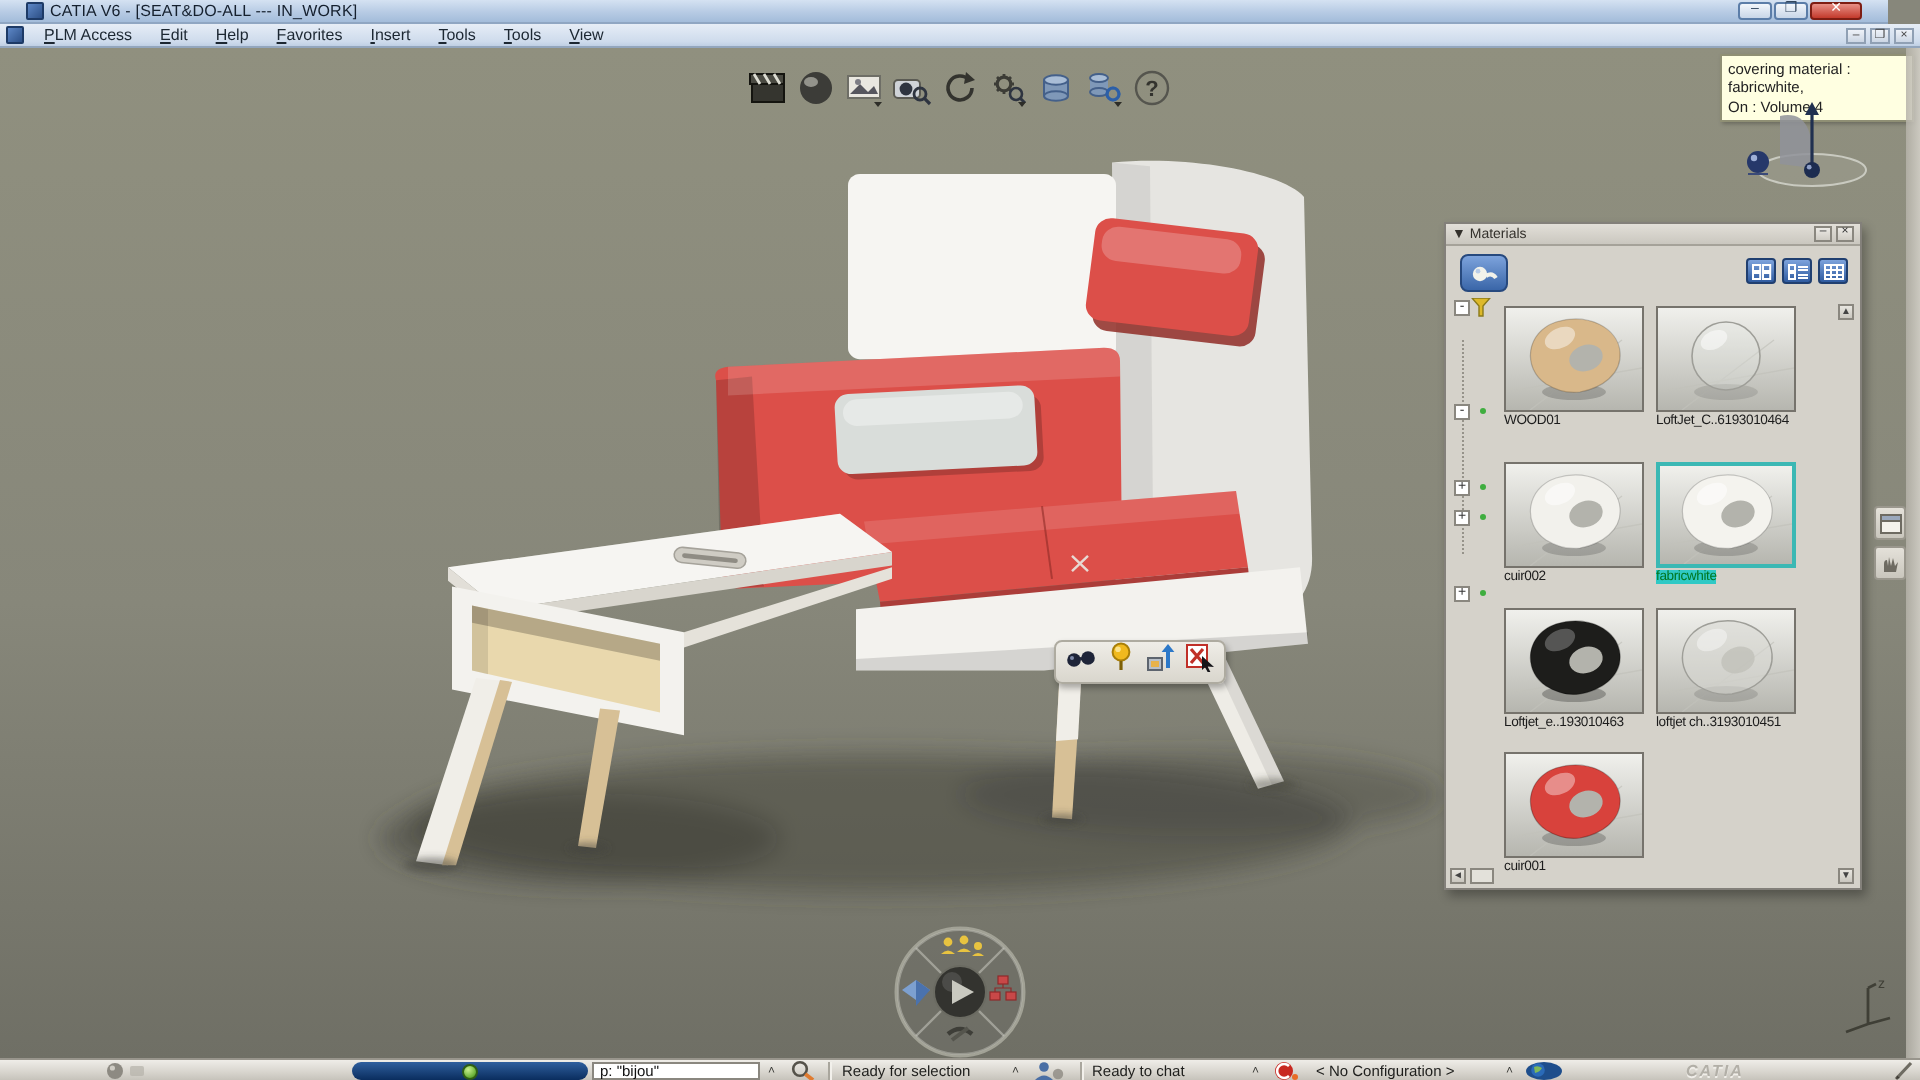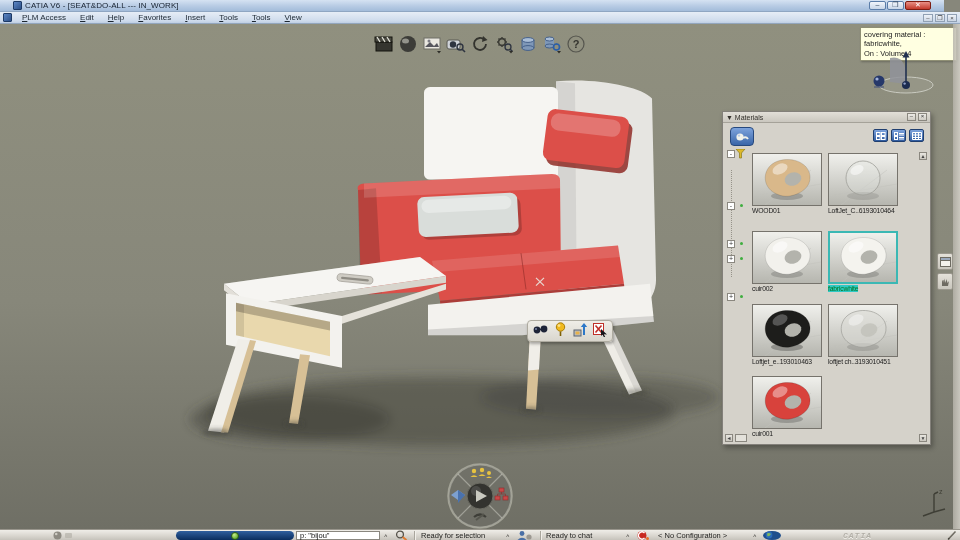--- a/index.html
+++ b/index.html
@@ -620,21 +620,21 @@
     </span>
     <span class="sb-abs" style="left:658px;">&lt; No Configuration &gt;</span>
     <span class="sb-abs caret" style="left:753px;">˄</span>
     <span class="sb-abs" style="left:762px;">
       <svg width="22" height="11">
           <ellipse cx="10" cy="5.5" rx="9" ry="4.5" fill="#1e4e8c"></ellipse>
           <circle cx="7" cy="5" r="3.4" fill="#2a6ab8"></circle>
           <path d="M5,3.5 Q7,2.5 9,4 Q8,6 5.5,6.5 Z" fill="#7fb85a"></path>
         </svg>
     </span>
-    <span class="sb-abs brand" style="left:843px;font-family:Liberation Mono, monospace;">CATIA</span>
+    <span class="sb-abs brand" style="left:843px;">CATIA</span>
     <span class="sb-abs" style="left:946px;">
       <svg width="12" height="11">
           <path d="M2,9.5 L9.5,1.5" stroke="#6e6b62" stroke-width="1.6"></path>
           <path d="M2,9.5 L4,9 L2.5,7.8 Z" fill="#3e3b34"></path>
         </svg>
     </span>
   </div>
 </div>
 
 </body></html>

